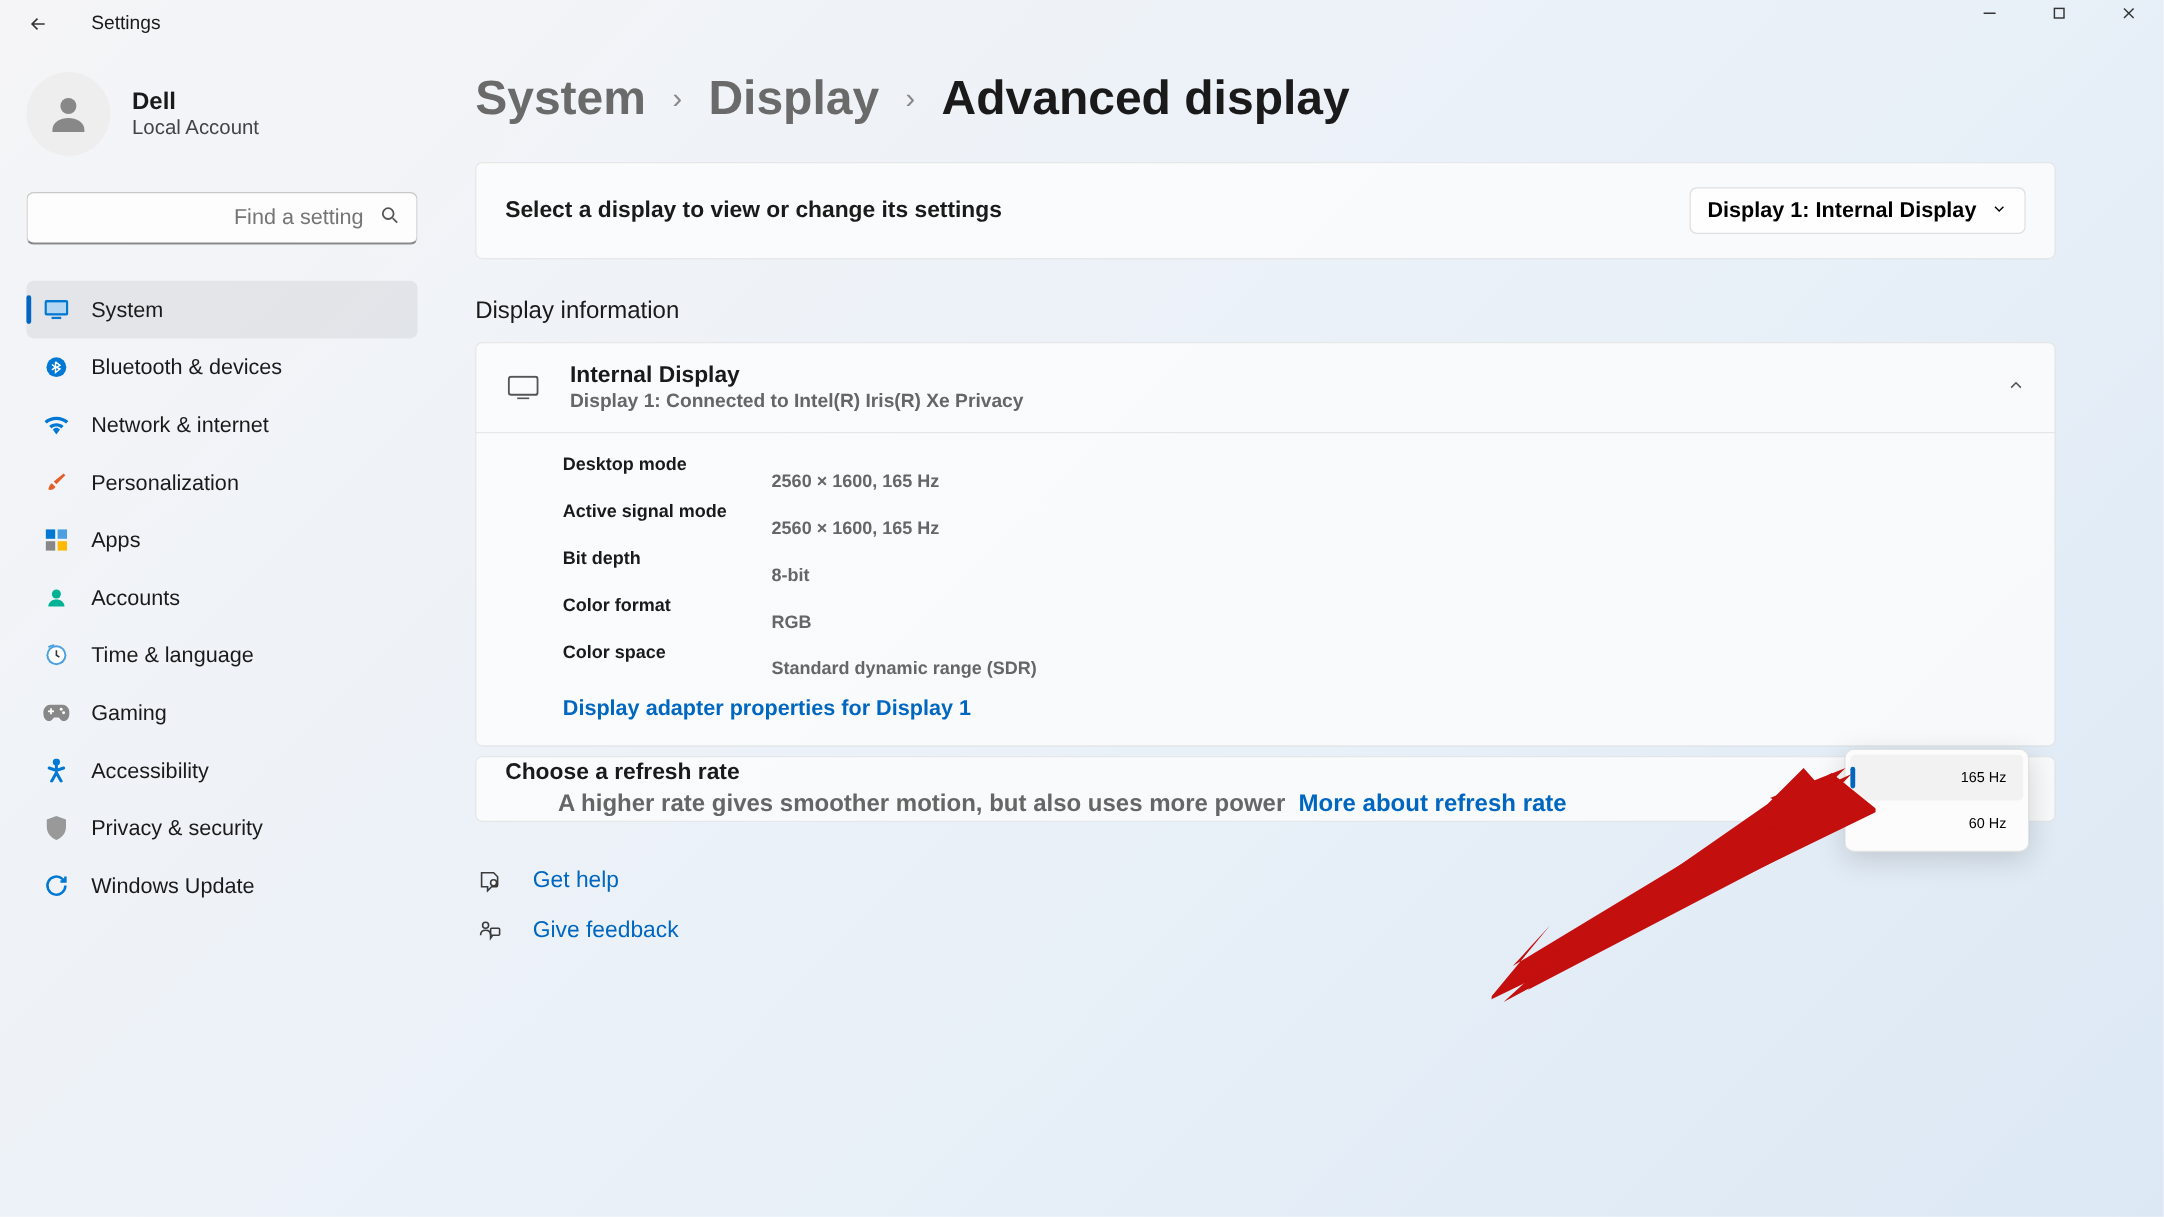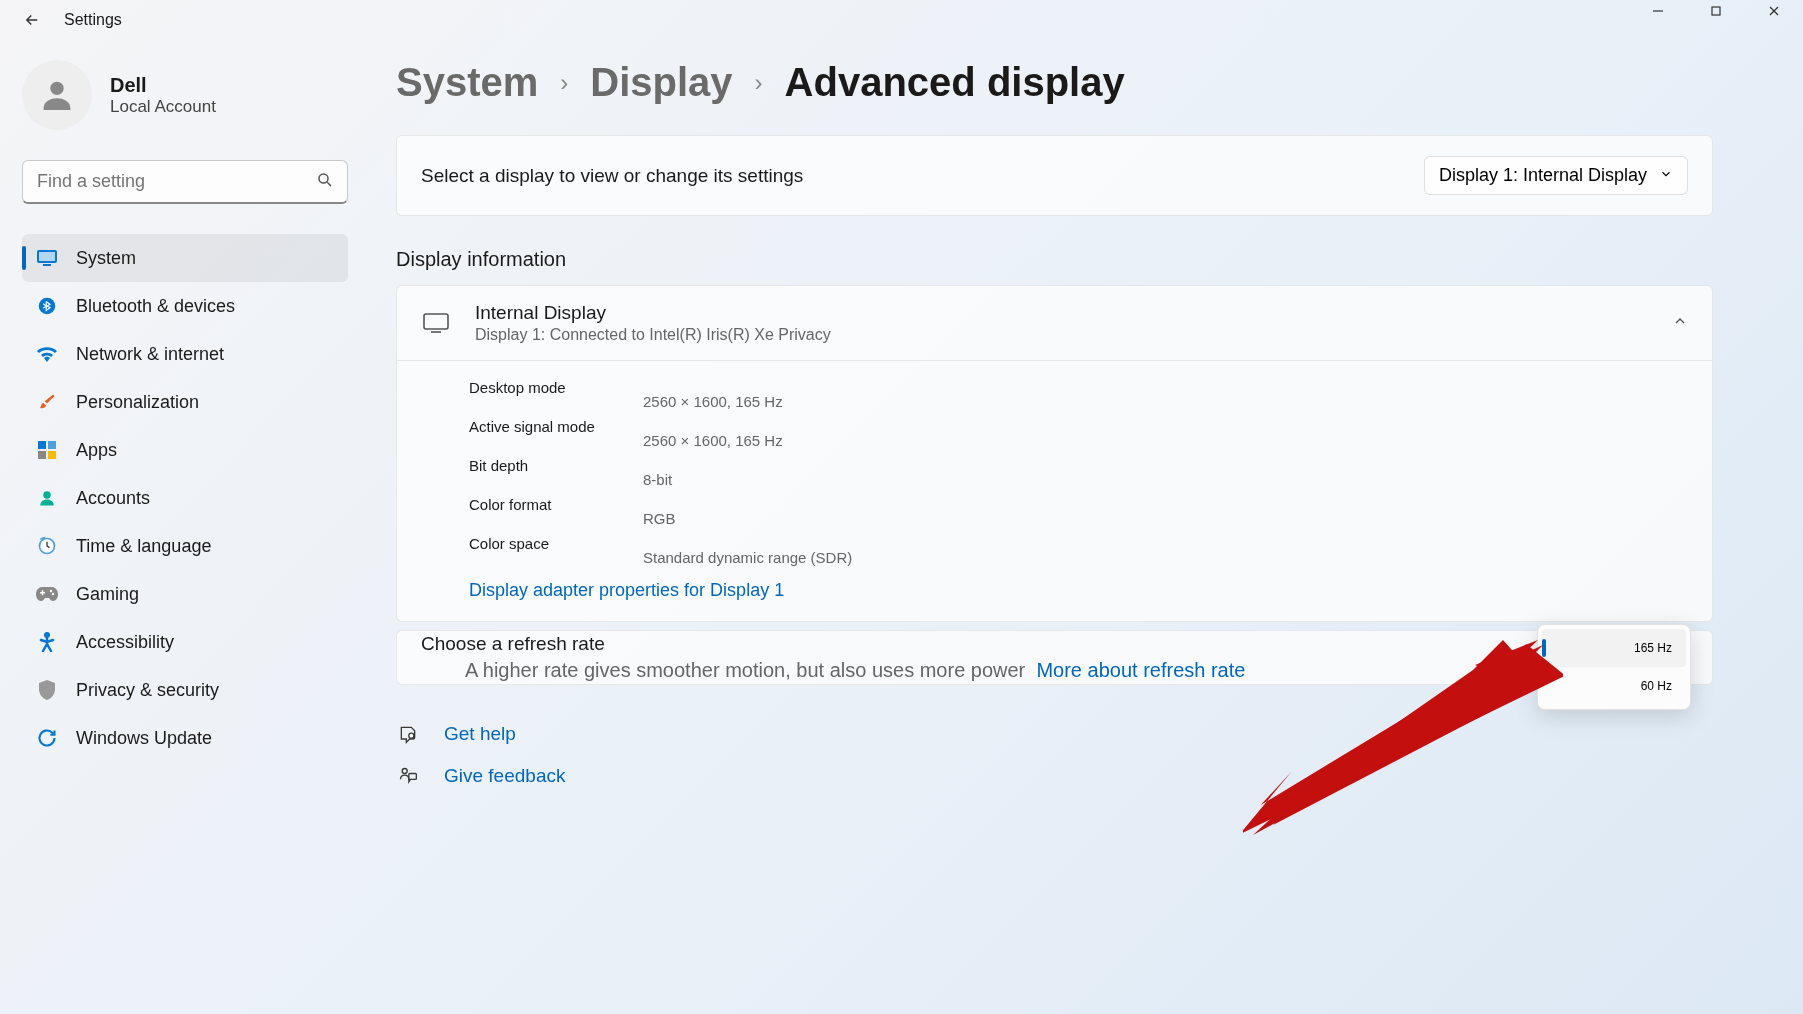--- a/index.html
+++ b/index.html
@@ -2,50 +2,50 @@
 <html><head>
   <meta charset="utf-8">
   <style>
     * { box-sizing: border-box; margin: 0; padding: 0; font-family: "Segoe UI", -apple-system, sans-serif; }
     body { background: linear-gradient(135deg, #f5f5f7 0%, #e8f0f8 60%, #dce8f4 100%); width: 1803px; height: 1014px; overflow: hidden; position: relative; }
     
     
     .titlebar { height: 40px; display: flex; align-items: center; justify-content: space-between; padding-left: 20px; }
     .titlebar-left { display: flex; align-items: center; gap: 20px; }
     .back-btn { width: 24px; height: 24px; display: flex; align-items: center; justify-content: center; cursor: pointer; color: #333; }
-    .app-title { font-size: 16px; color: #1a1a1a; }
+    .app-title { font-size: 16px; color: #1a1a1a; margin-left: 12px; }
     .window-controls { display: flex; gap: 0; }
     .win-ctrl { width: 58px; height: 40px; display: flex; align-items: flex-start; justify-content: center; padding-top: 4px; cursor: pointer; color: #333; }
     .win-ctrl svg { width: 14px; height: 14px; }
     
     
     .layout { display: flex; height: calc(1014px - 40px); }
     
     
     .sidebar { width: 370px; padding: 10px 22px 0 22px; }
     .profile { display: flex; align-items: center; gap: 18px; padding: 10px 0 30px 0; }
     .avatar { width: 70px; height: 70px; background: #eee; border-radius: 50%; display: flex; align-items: center; justify-content: center; color: #888; }
     .profile-name { font-size: 20px; font-weight: 600; color: #1a1a1a; }
     .profile-sub { font-size: 17px; color: #444; }
     .search-wrap { position: relative; margin-bottom: 30px; }
-    .search-input { width: 100%; height: 44px; padding: 0 44px 0 14px; font-size: 18px; background: #fdfdfd; border: 1px solid #c8c8c8; border-radius: 6px; border-bottom: 2px solid #888; outline: none; }
+    .search-input { width: 100%; height: 44px; padding: 0 44px 0 14px; font-size: 18px; background: #fdfdfd; border: 1px solid #c8c8c8; border-radius: 6px; border-bottom: 2px solid #888; outline: none; text-align: right; }
     .search-icon { position: absolute; right: 14px; top: 50%; transform: translateY(-50%); color: #555; }
     .nav-item { display: flex; align-items: center; gap: 18px; height: 48px; padding: 0 14px; border-radius: 6px; cursor: pointer; font-size: 18px; color: #1a1a1a; position: relative; }
     .nav-item.selected { background: rgba(0,0,0,0.06); }
     .nav-item.selected::before { content: ""; position: absolute; left: 0; top: 12px; bottom: 12px; width: 4px; background: #0067c0; border-radius: 2px; }
     .nav-icon { width: 22px; height: 22px; display: flex; align-items: center; justify-content: center; }
     
     
     .main { flex: 1; padding: 20px 90px 0 26px; overflow-y: auto; }
     .breadcrumb { display: flex; align-items: center; gap: 22px; margin-bottom: 30px; }
     .crumb { font-size: 40px; font-weight: 600; color: #6a6a6a; cursor: pointer; }
     .crumb.current { color: #1a1a1a; cursor: default; }
     .crumb-sep { font-size: 24px; color: #888; }
     
-    .card { background: #fcfcfdcc; border: 1px solid rgba(0,0,0,0.08); border-radius: 6px; margin-bottom: 4px; }
+    .card { background: #fcfcfdcc; border: 1px solid rgba(0,0,0,0.08); border-radius: 6px; margin-bottom: 4px; font-weight: bold; }
     .select-row { display: flex; align-items: center; justify-content: space-between; padding: 20px 24px; }
     .select-row-text { font-size: 19px; color: #1a1a1a; }
     .dropdown { display: flex; align-items: center; gap: 12px; padding: 8px 14px; background: #fefefe; border: 1px solid rgba(0,0,0,0.12); border-radius: 6px; cursor: pointer; font-size: 18px; }
     
     .section-title { font-size: 20px; font-weight: 400; color: #1a1a1a; margin: 32px 0 14px 0; }
     
     .info-header { display: flex; align-items: center; padding: 16px 24px; gap: 24px; cursor: pointer; }
     .monitor-icon { width: 30px; display: flex; justify-content: center; color: #555; }
     .info-header-text { flex: 1; }
     .info-title { font-size: 19px; color: #1a1a1a; }

